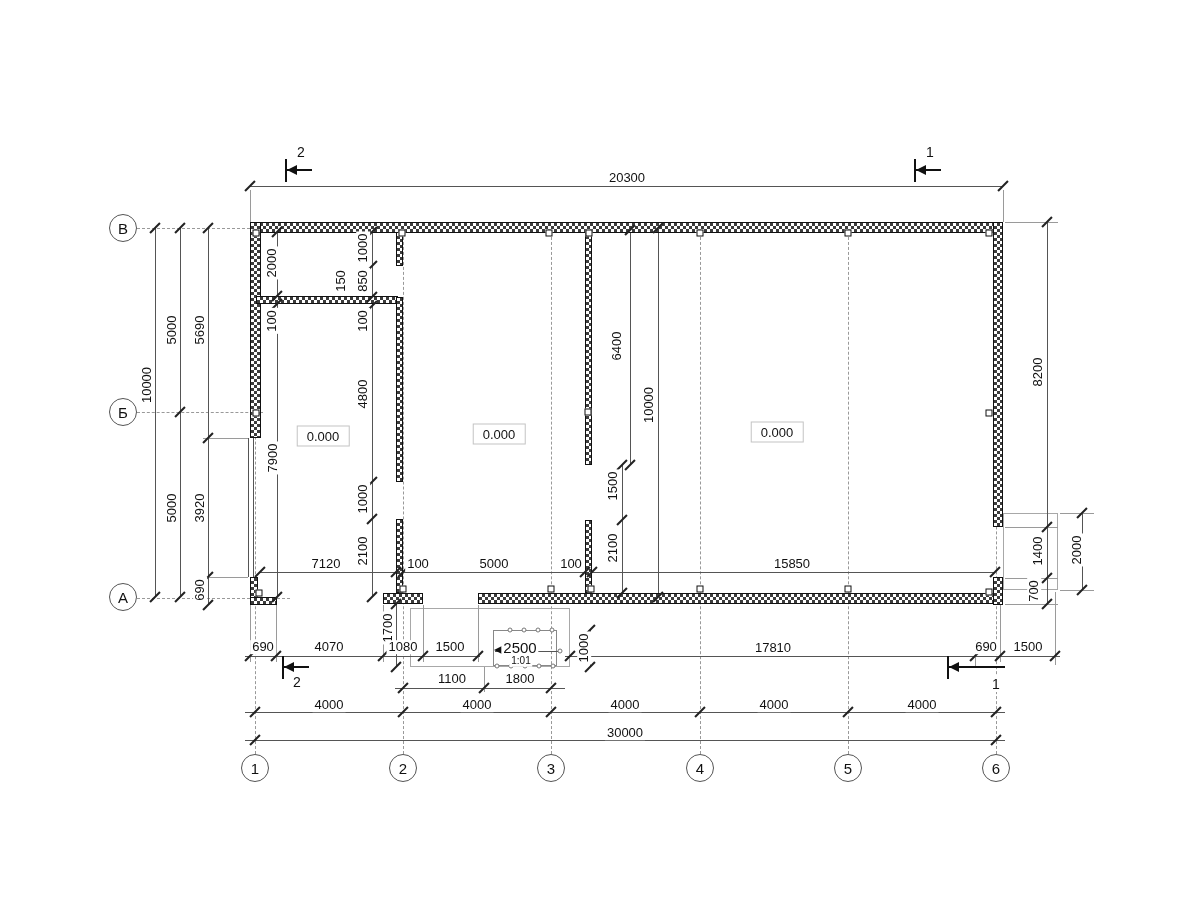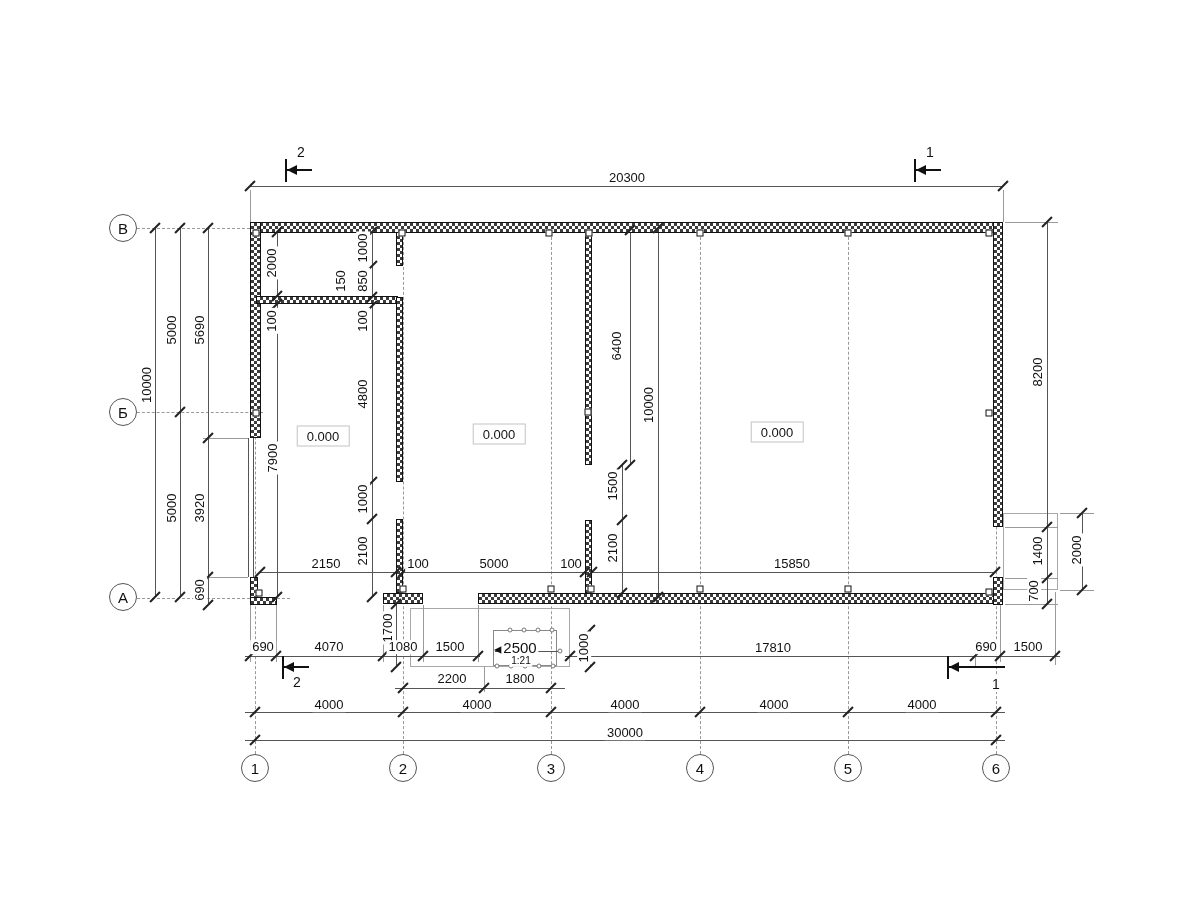--- a/index.html
+++ b/index.html
@@ -218,42 +218,42 @@
   <div class="dt v" style="left:272px;top:263px">2000</div>
   <div class="dt v" style="left:272px;top:321px">100</div>
   <div class="dt v" style="left:273px;top:458px">7900</div>
   <div class="dt v" style="left:363px;top:248px">1000</div>
   <div class="dt v" style="left:363px;top:281px">850</div>
   <div class="dt v" style="left:341px;top:281px">150</div>
   <div class="dt v" style="left:363px;top:321px">100</div>
   <div class="dt v" style="left:363px;top:394px">4800</div>
   <div class="dt v" style="left:363px;top:499px">1000</div>
   <div class="dt v" style="left:363px;top:551px">2100</div>
-  <div class="dt" style="left:326px;top:564px">2150</div>
+  <div class="dt" style="left:326px;top:564px">7120</div>
   <div class="dt" style="left:418px;top:564px">100</div>
   <div class="dt" style="left:494px;top:564px">5000</div>
   <div class="dt" style="left:571px;top:564px">100</div>
   <div class="dt" style="left:792px;top:564px">15850</div>
   <div class="dt v" style="left:617px;top:346px">6400</div>
   <div class="dt v" style="left:649px;top:405px">10000</div>
   <div class="dt v" style="left:613px;top:486px">1500</div>
   <div class="dt v" style="left:613px;top:548px">2100</div>
   <div class="dt v" style="left:1038px;top:372px">8200</div>
   <div class="dt v" style="left:1038px;top:551px">1400</div>
   <div class="dt v" style="left:1034px;top:591px">700</div>
   <div class="dt v" style="left:1077px;top:550px">2000</div>
   <div class="dt" style="left:263px;top:647px">690</div>
   <div class="dt" style="left:329px;top:647px">4070</div>
   <div class="dt v" style="left:388px;top:628px">1700</div>
   <div class="dt" style="left:403px;top:647px">1080</div>
   <div class="dt" style="left:450px;top:647px">1500</div>
   <div class="dt v" style="left:584px;top:648px">1000</div>
   <div class="dt big" style="left:520px;top:648px">2500</div>
-  <div class="dt small" style="left:521px;top:661px">1:21</div>
-  <div class="dt" style="left:452px;top:679px">2200</div>
+  <div class="dt small" style="left:521px;top:661px">1:01</div>
+  <div class="dt" style="left:452px;top:679px">1100</div>
   <div class="dt" style="left:520px;top:679px">1800</div>
   <div class="dt" style="left:773px;top:648px">17810</div>
   <div class="dt" style="left:986px;top:647px">690</div>
   <div class="dt" style="left:1028px;top:647px">1500</div>
   <div class="dt" style="left:329px;top:705px">4000</div>
   <div class="dt" style="left:477px;top:705px">4000</div>
   <div class="dt" style="left:625px;top:705px">4000</div>
   <div class="dt" style="left:774px;top:705px">4000</div>
   <div class="dt" style="left:922px;top:705px">4000</div>
   <div class="dt" style="left:625px;top:733px">30000</div>

